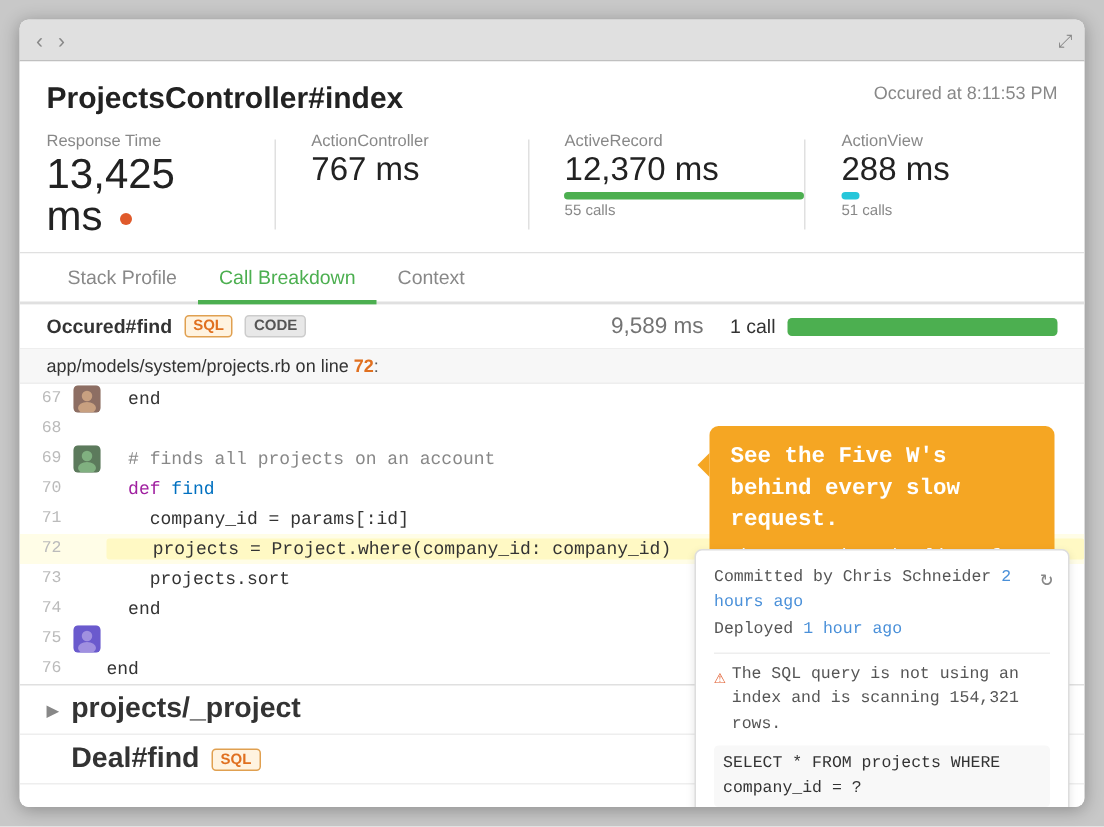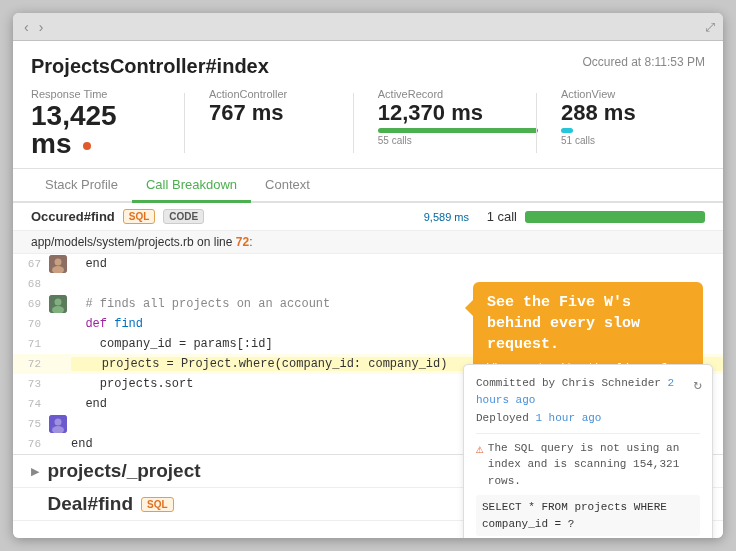--- a/index.html
+++ b/index.html
@@ -84,21 +84,21 @@
       min-width: 120px;
       margin-right: 24px;
     }
     .metric-label {
       font-size: 11px;
       color: #888;
       margin-bottom: 2px;
     }
     .metric-value {
       font-size: 28px;
-      font-weight: 700;
+      font-weight: 400;
       color: #222;
       line-height: 1;
     }
     .metric-value.large { font-size: 28px; }
     .metric-value.medium { font-size: 22px; }
     .metric-dot {
       width: 8px;
       height: 8px;
       border-radius: 50%;
       background: #e05a2b;
@@ -175,22 +175,22 @@
       color: #e07020;
       border: 1px solid #e0a050;
     }
     .badge-code {
       background: #e8e8e8;
       color: #555;
       border: 1px solid #ccc;
     }
     .call-time {
       margin-left: auto;
-      font-size: 11px;
-      color: #0369a1;
+      font-size: 15px;
+      color: #737373;
       font-weight: 500;
       min-width: 70px;
       text-align: right;
     }
     .call-count {
       font-size: 13px;
       color: #333;
       min-width: 40px;
       text-align: right;
     }

